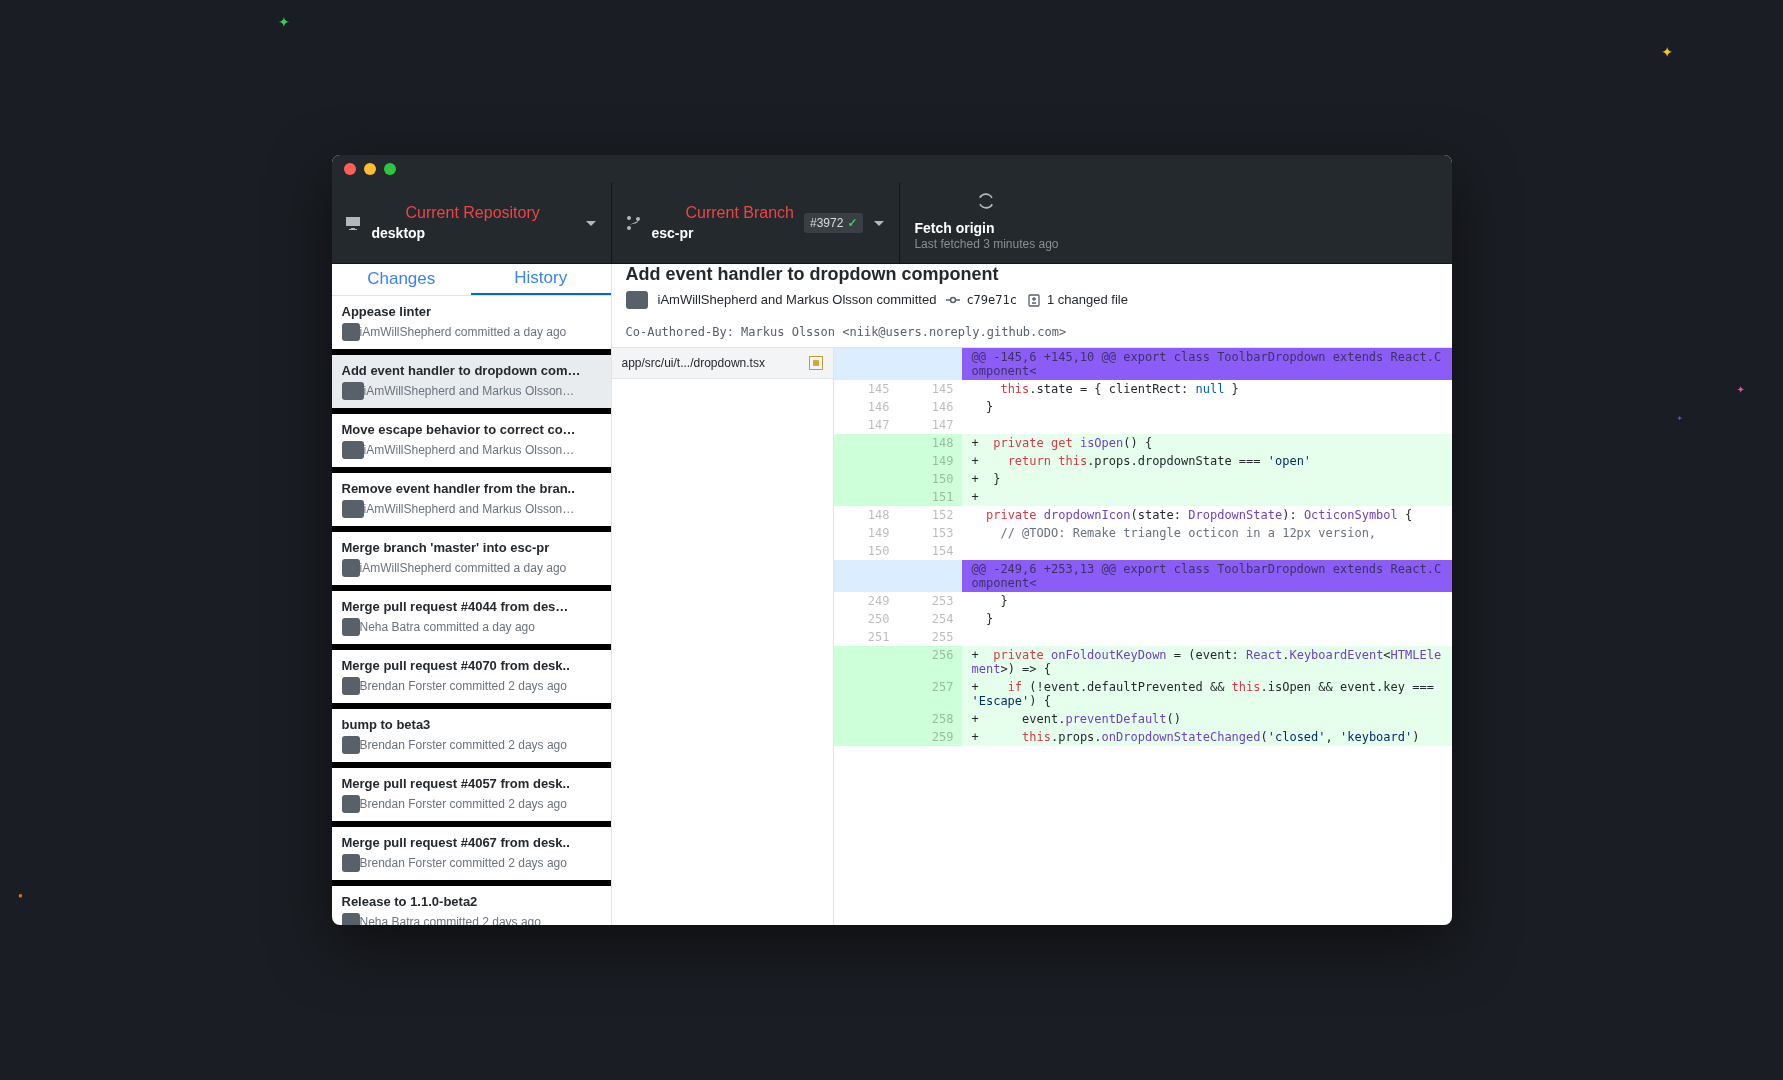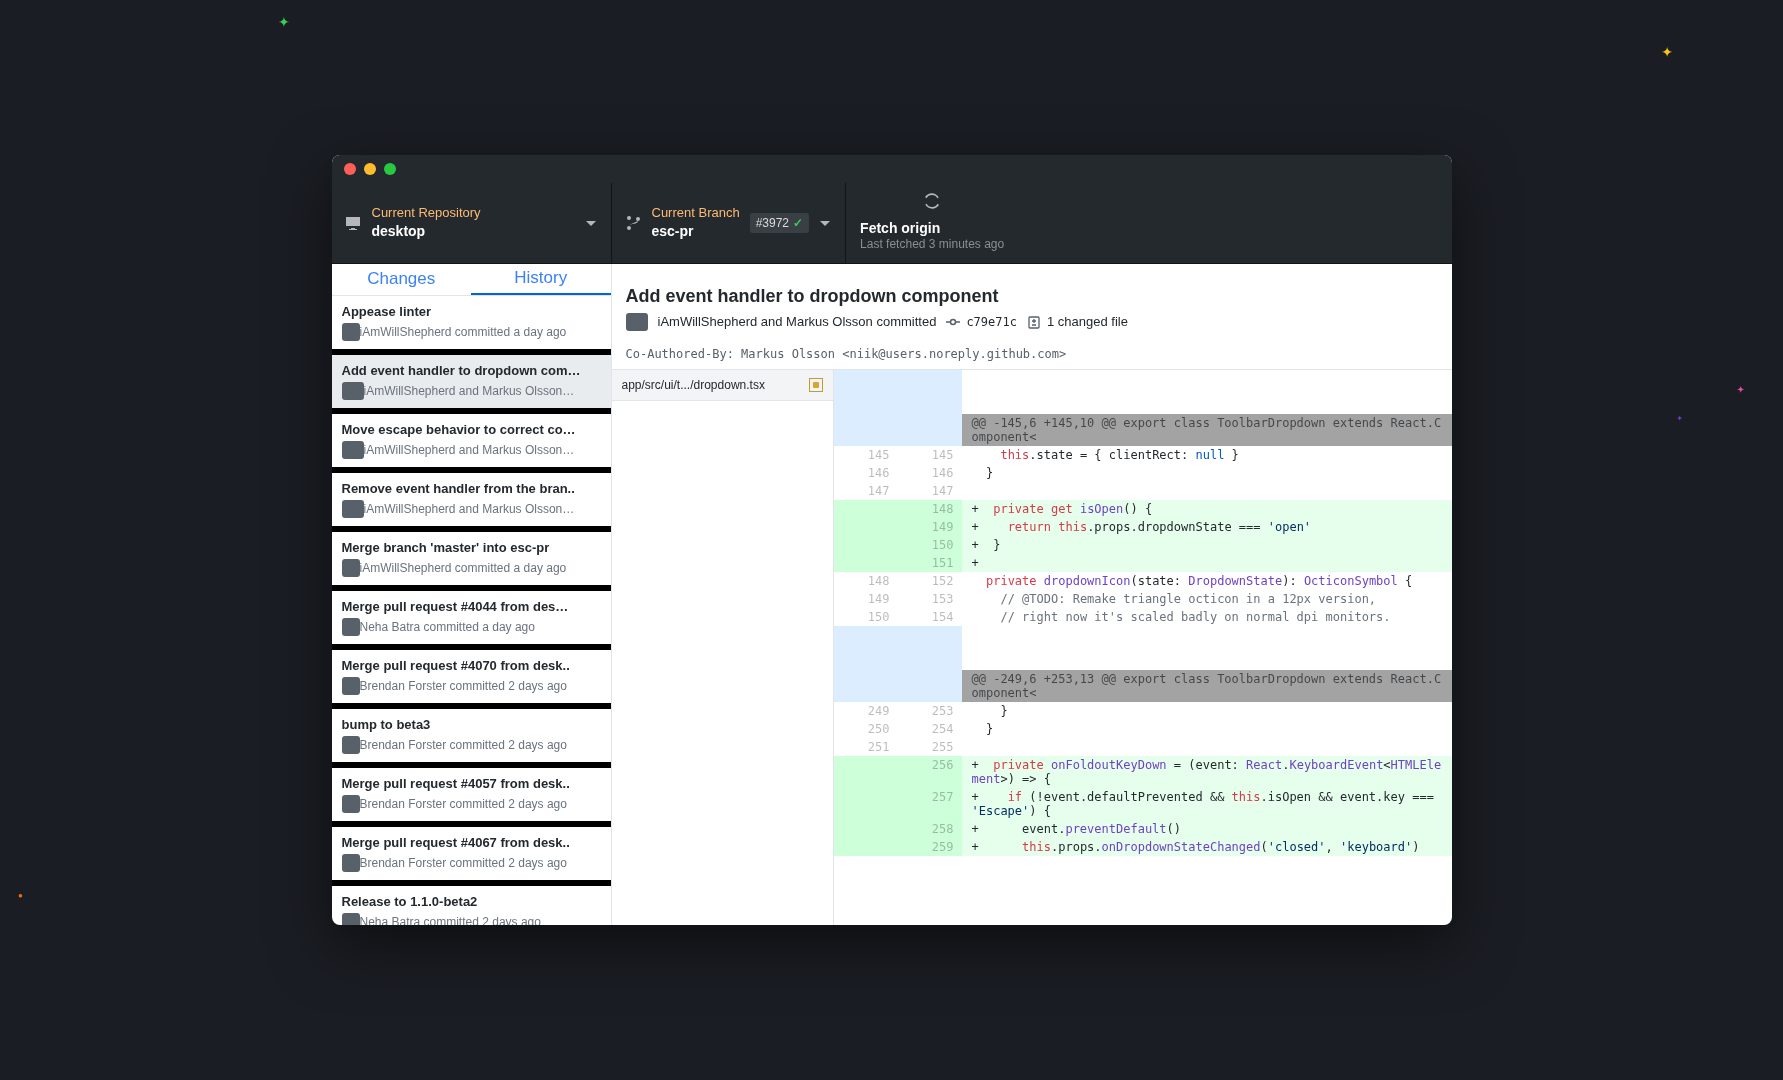--- a/index.html
+++ b/index.html
@@ -45,21 +45,21 @@
   border-right: 1px solid #141414;
   color: #b5b7bb;
   gap: 10px;
   position: relative;
 }
 .tool-item.repo { width: 280px; }
 .tool-item.branch { flex: 0 0 auto; }
 .tool-item.fetch { border-right: none; flex-direction: column; }
 .tool-icon { width: 16px; height: 16px; fill: #b5b7bb; flex-shrink: 0; }
 .tool-text { display: flex; flex-direction: column; line-height: 1.3; flex: 1; }
-.tool-label { font-size: 13px; color: #fdba74; }
+.tool-label { font-size: 16px; color: #ef4444; margin-left: 34px; }
 .tool-value { font-size: 14px; font-weight: 600; color: #fff; }
 .tool-sub { font-size: 12px; color: #8b8e93; }
 .chev { width: 12px; height: 12px; fill: #b5b7bb; }
 .pr-badge {
   background: #3a3f46;
   border-radius: 3px;
   padding: 3px 6px;
   font-size: 12px;
   color: #dcdcdc;
   display: flex;
@@ -104,21 +104,21 @@
 }
 .avatar {
   width: 18px;
   height: 18px;
   border-radius: 3px;
   background: #586069;
   flex-shrink: 0;
 }
 .avatar.pair { width: 22px; position: relative; }
 .main { flex: 1; display: flex; flex-direction: column; overflow: hidden; }
-.commit-header { padding: 22px 14px 8px; }
+.commit-header { padding: 0 14px 8px; }
 .commit-h-title { font-size: 18px; font-weight: 700; color: #24292e; margin-bottom: 6px; }
 .commit-h-meta {
   display: flex;
   align-items: center;
   gap: 10px;
   font-size: 13px;
   color: #24292e;
   flex-wrap: wrap;
 }
 .sha-group { display: flex; align-items: center; gap: 6px; }
@@ -168,21 +168,21 @@
   user-select: none;
 }
 .code {
   flex: 1;
   padding: 2px 10px;
   white-space: pre-wrap;
   word-break: break-all;
   color: #24292e;
 }
 .hunk .ln { background: #dbedff; }
-.hunk .code { background: #a3a3a3; color: rgba(27,31,35,0.7); margin-top: 44px; }
+.hunk .code { background: #8b5cf6; color: rgba(27,31,35,0.7); }
 .add .ln { background: #cdffd8; }
 .add .code { background: #e6ffed; }
 .ctx {}
 .kw { color: #d73a49; }
 .fn { color: #6f42c1; }
 .str { color: #032f62; }
 .num { color: #005cc5; }
 .typ { color: #6f42c1; }
 .com { color: #6a737d; }
 .dots {
@@ -420,21 +420,20 @@
               <div class="code">  <span class="kw">private</span> <span class="fn">dropdownIcon</span>(state: <span class="typ">DropdownState</span>): <span class="typ">OcticonSymbol</span> {</div>
             </div>
             <div class="diff-row ctx">
               <div class="ln">149</div>
               <div class="ln">153</div>
               <div class="code">    <span class="com">// @TODO: Remake triangle octicon in a 12px version,</span></div>
             </div>
             <div class="diff-row ctx">
               <div class="ln">150</div>
               <div class="ln">154</div>
-              <div class="code">    <span class="com">// right now it's scaled badly on normal dpi monitors.</span></div>
             </div>
             <div class="diff-row hunk">
               <div class="ln"></div>
               <div class="ln"></div>
               <div class="code">@@ -249,6 +253,13 @@ export class ToolbarDropdown extends React.Component&lt;</div>
             </div>
             <div class="diff-row ctx">
               <div class="ln">249</div>
               <div class="ln">253</div>
               <div class="code">    }</div>

